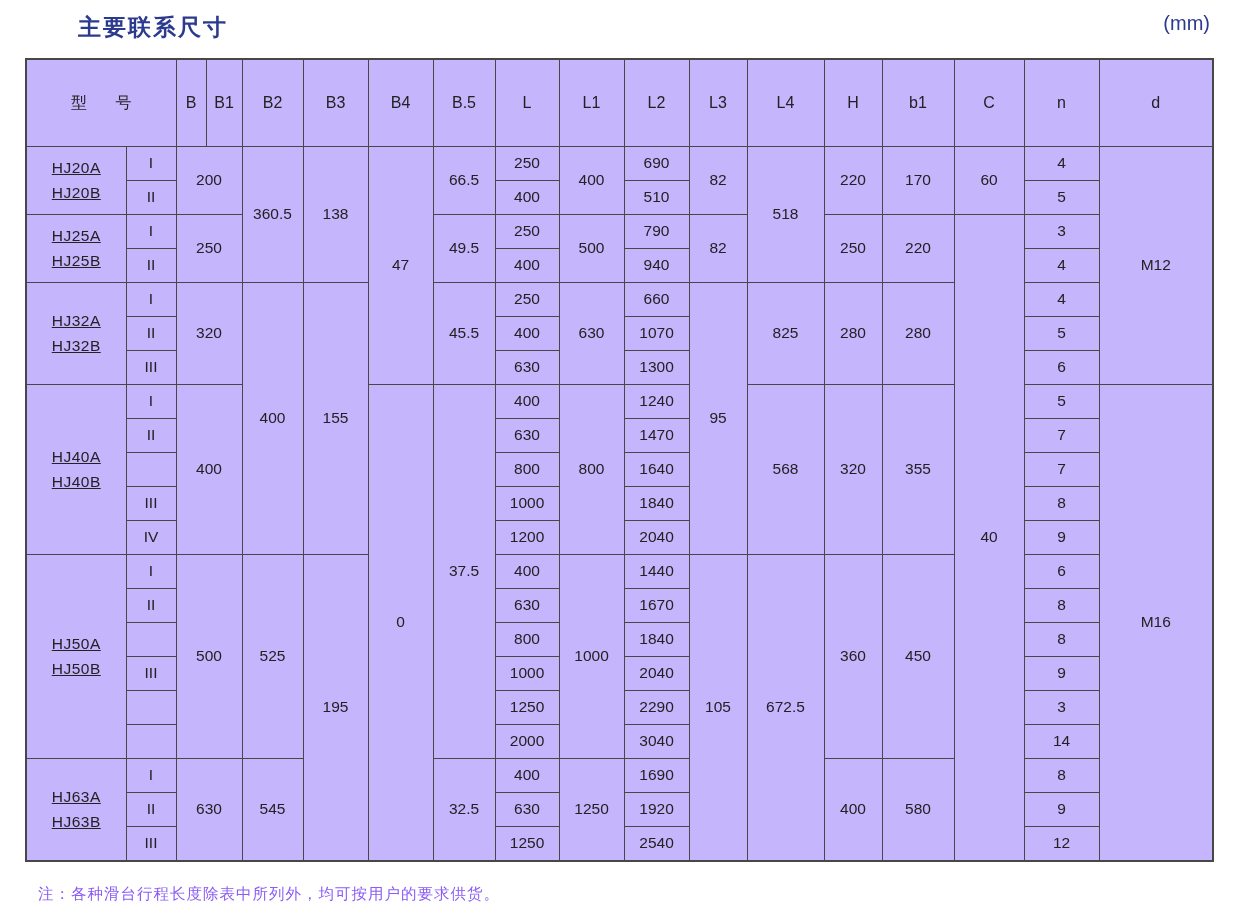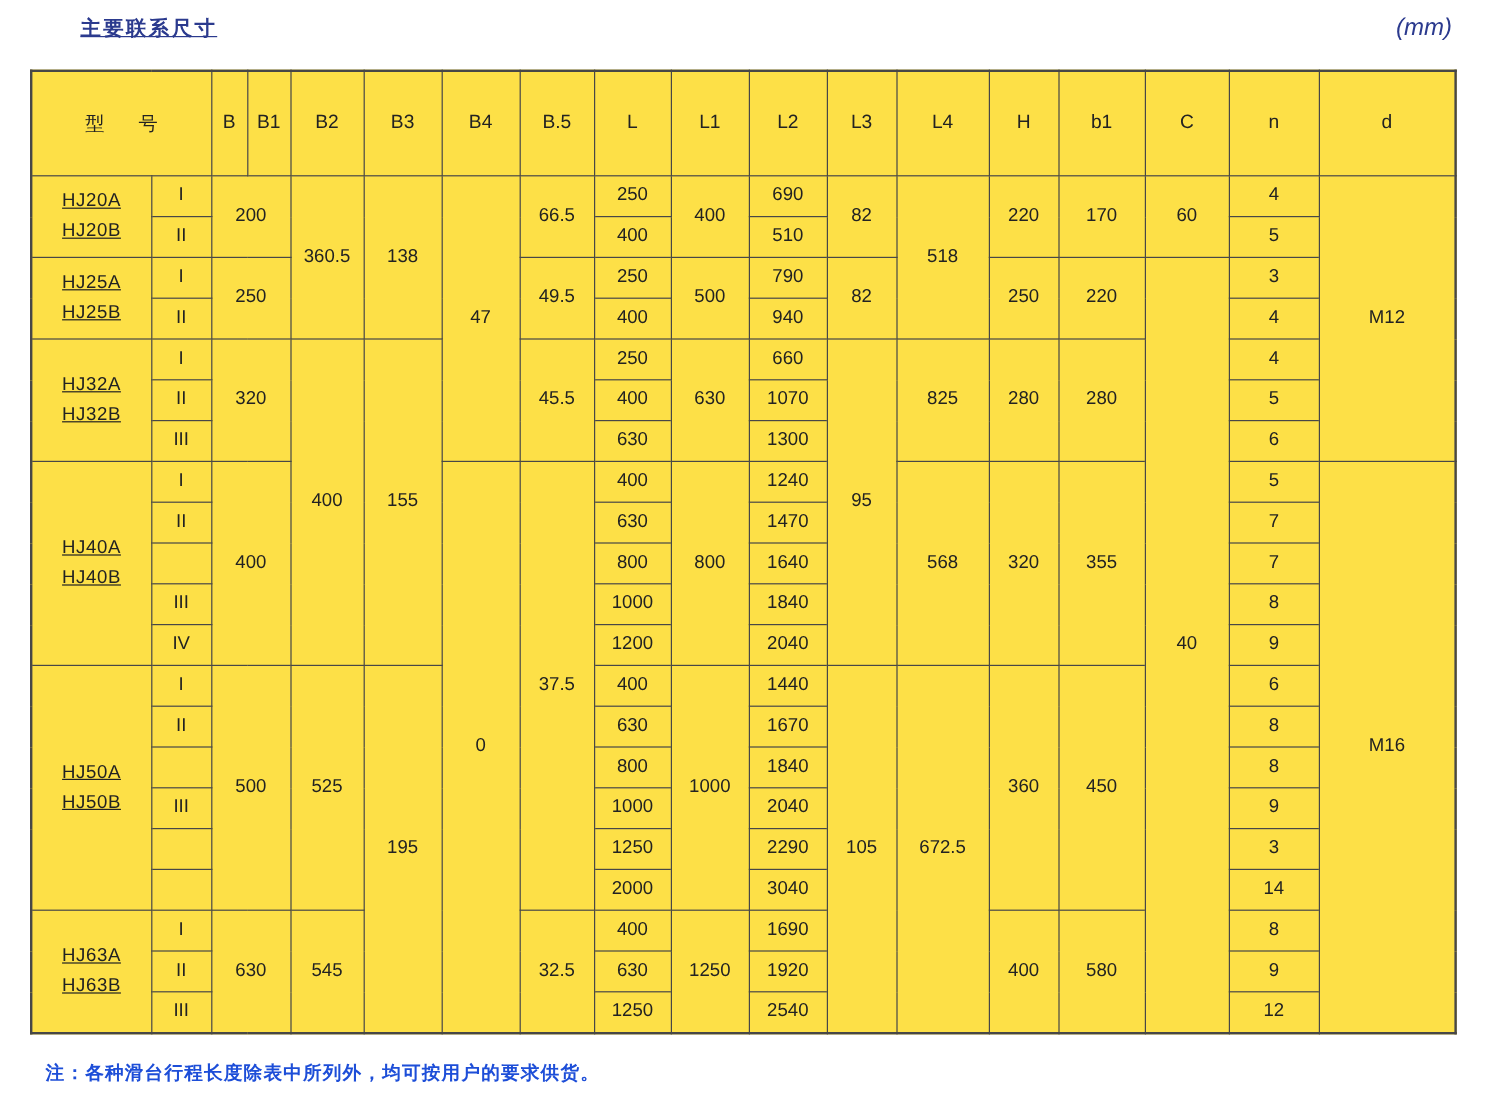--- a/index.html
+++ b/index.html
@@ -5,35 +5,34 @@
   html, body { margin: 0; padding: 0; }
   body {
     width: 1240px; height: 912px;
     background: #ffffff;
     font-family: "Liberation Sans", "DejaVu Sans", sans-serif;
     color: #222;
     position: relative;
     overflow: hidden;
   }
   .page-title {
-    position: absolute; left: 67px; top: 12px;
-    font-size: 17px; font-weight: bold; color: #2b3a8e;
+    position: absolute; left: 78px; top: 12px;
+    font-size: 23px; font-weight: bold; color: #2b3a8e;
     letter-spacing: 2px;
-    text-decoration: underline;
   }
   .unit-label {
     position: absolute; right: 30px; top: 12px;
-    font-size: 20px; color: #2b3a8e; font-style: italic;
+    font-size: 20px; color: #2b3a8e;
   }
   table.dims {
     position: absolute; left: 25px; top: 58px;
     border-collapse: collapse;
     table-layout: fixed;
     width: 1187px;
-    background: #fde047;
+    background: #c4b5fd;
   }
   table.dims, table.dims th, table.dims td {
     border: 1.4px solid #474747;
   }
   table.dims { border-width: 2px; }
   table.dims th {
     height: 84px;
     font-weight: normal;
     font-size: 16px;
     text-align: center; vertical-align: middle;
@@ -45,21 +44,21 @@
     text-align: center; vertical-align: middle;
     padding: 0 2px;
     color: #222;
     white-space: pre-line;
     line-height: 1.55;
   }
   .th-model { letter-spacing: 12px; text-indent: 12px; }
   td.model-cell { font-size: 15.5px; letter-spacing: 0.5px; text-decoration: underline; }
   .footnote {
     position: absolute; left: 38px; top: 884px;
-    font-size: 15.5px; font-weight: bold; color: #1d4ed8;
+    font-size: 15.5px; font-weight: normal; color: #8b5cf6;
     letter-spacing: 1px;
   }
 </style>
 </head>
 <body>
 
 <div class="page-title">主要联系尺寸</div>
 <div class="unit-label">(mm)</div>
 
 <table class="dims">

